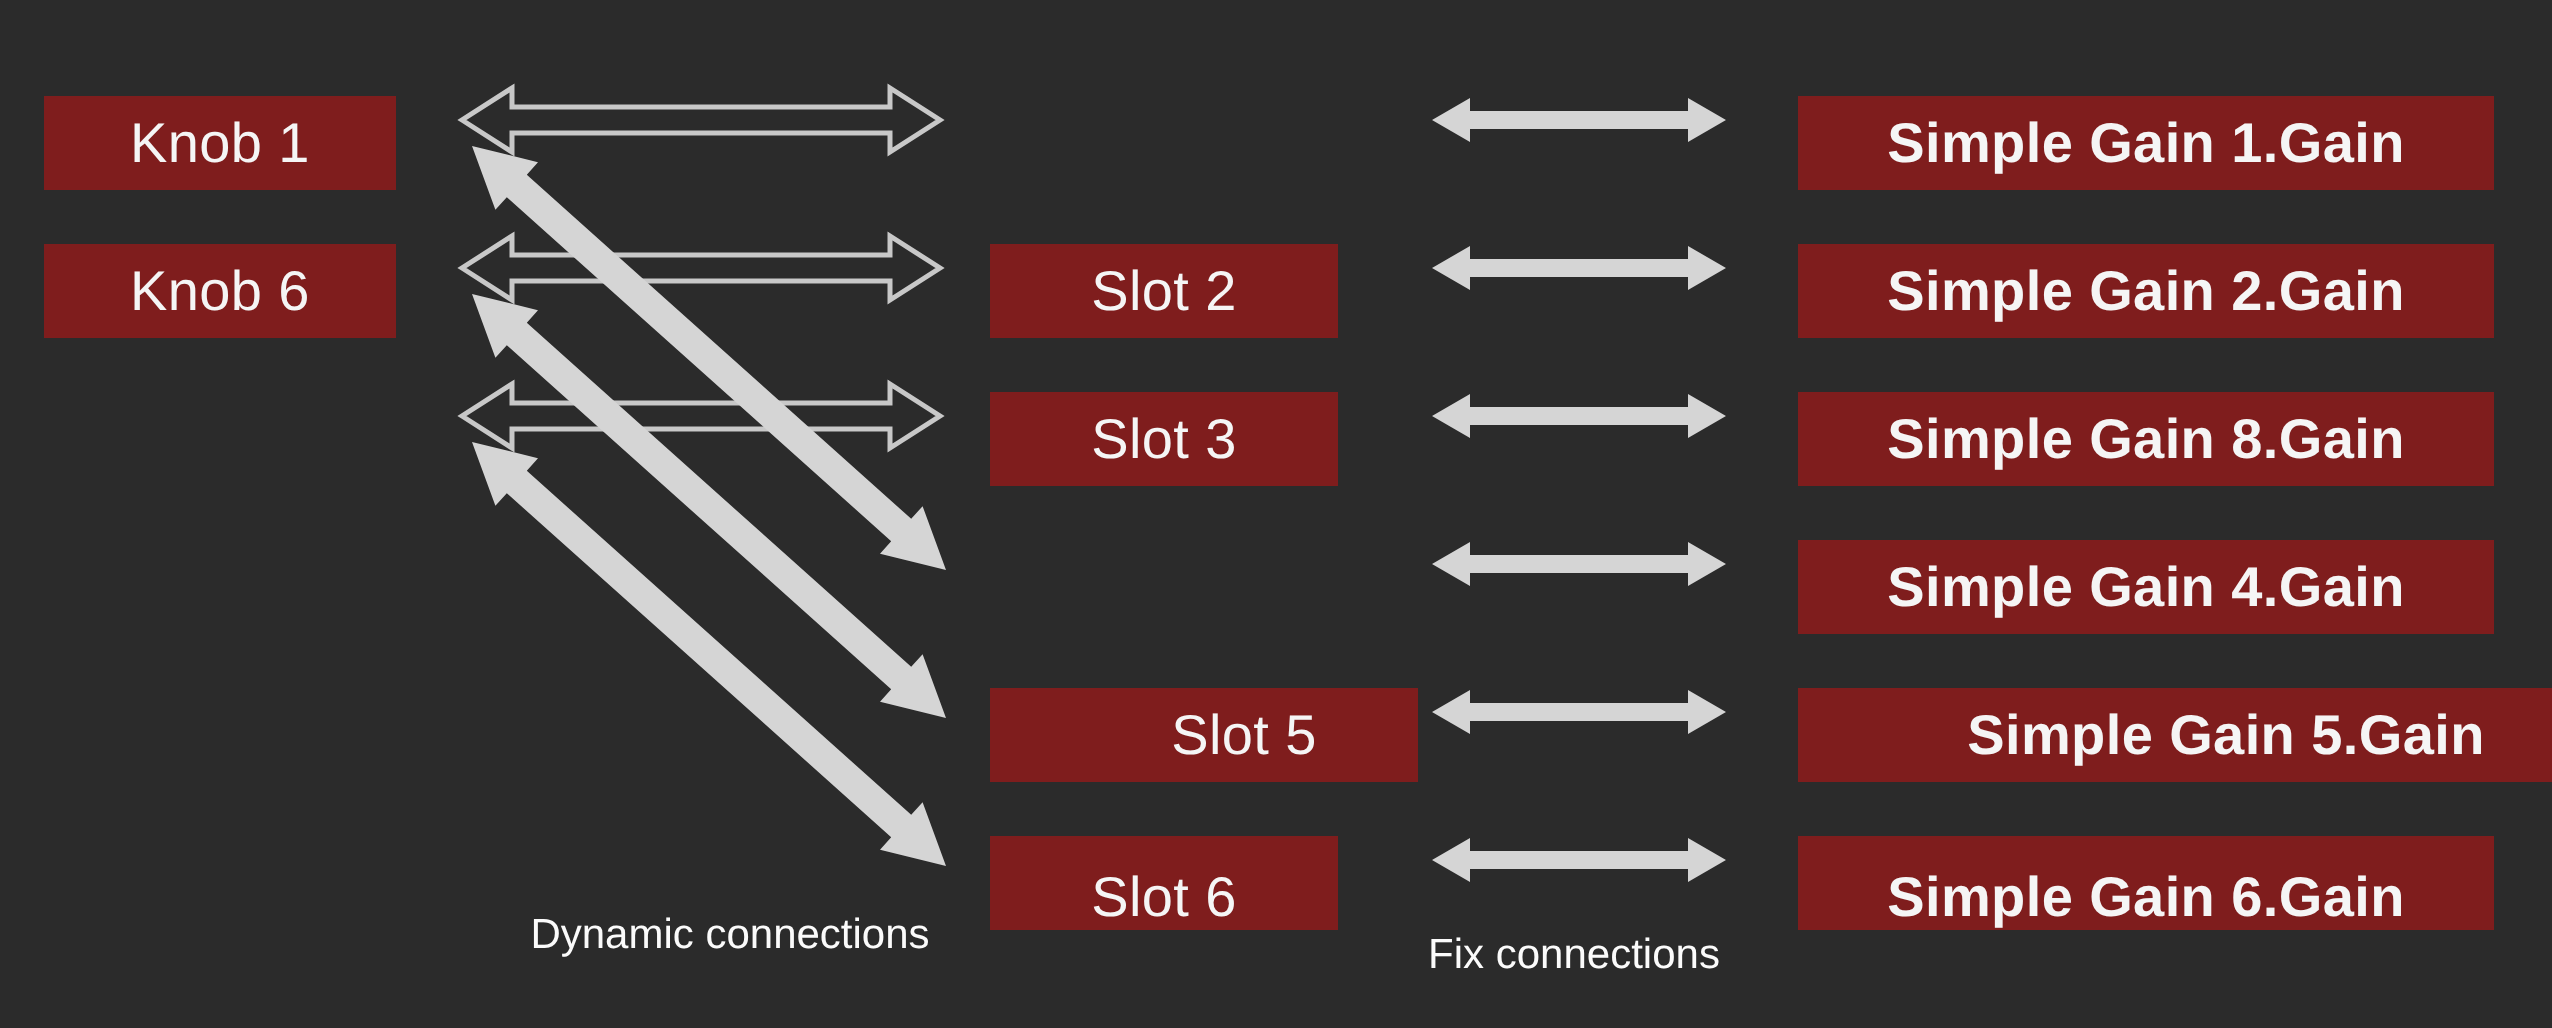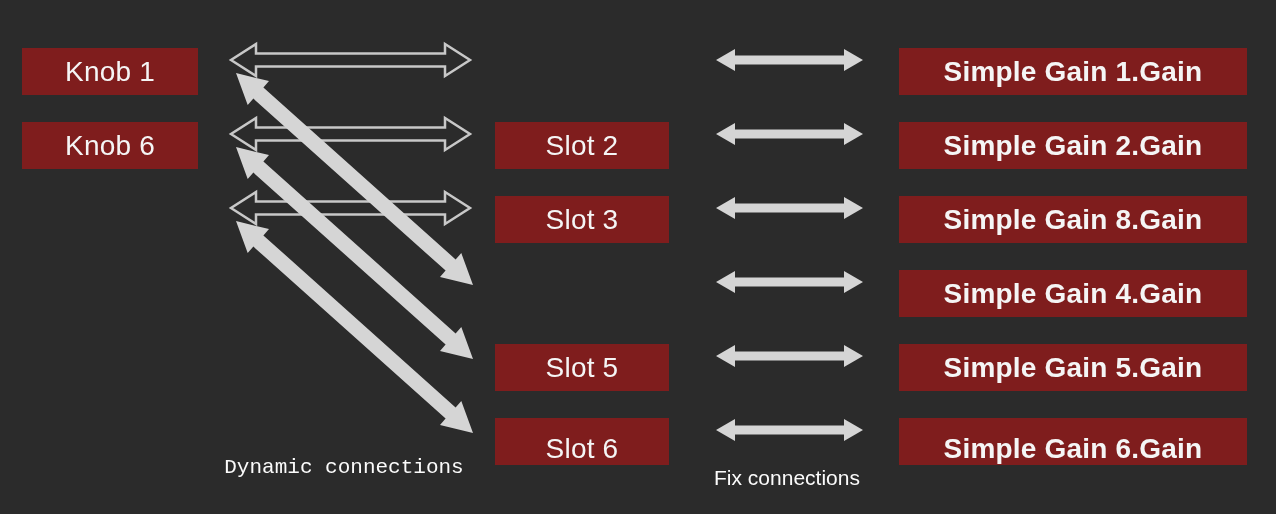--- a/index.html
+++ b/index.html
@@ -21,29 +21,29 @@
     display:flex;align-items:center;justify-content:center;
     font-size:28px;
     letter-spacing:0.2px;
     white-space:nowrap;
     margin-top:12px;
   }
   .knob-box{left:22px;width:176px;}
   .slot-box{left:495px;width:174px;}
   .gain-box{left:899px;width:348px;font-weight:bold;}
   .row0{top:36px;} .row1{top:110px;} .row2{top:184px;}
-  .row3{top:258px;} .row4{top:332px;} .row5{top:406px;align-items:flex-end;}
+  .row3{top:258px;} .row4{top:332px;padding-left:40px;} .row5{top:406px;align-items:flex-end;}
   .conn-label{
     position:absolute;
     color:#fbfbfb;
     font-size:21px;
     text-align:center;
     white-space:nowrap;
   }
-  .dynamic-label{left:224px;width:240px;top:456px;font-family:Liberation Mono, monospace;}
+  .dynamic-label{left:245px;width:240px;top:456px;}
   .fix-label{left:712px;width:150px;top:466px;}
 </style>
 </head>
 <body>
 
 <div class="stage">
 
   <svg id="arrowsvg" class="arrows" viewBox="0 0 1276 514">
       <path d="M231.0,60.0L256.0,76.0L256.0,66.5L445.0,66.5L445.0,76.0L470.0,60.0L445.0,44.0L445.0,53.5L256.0,53.5L256.0,44.0Z" class="arrow-hollow"></path>
       <path d="M231.0,134.0L256.0,150.0L256.0,140.5L445.0,140.5L445.0,150.0L470.0,134.0L445.0,118.0L445.0,127.5L256.0,127.5L256.0,118.0Z" class="arrow-hollow"></path>

